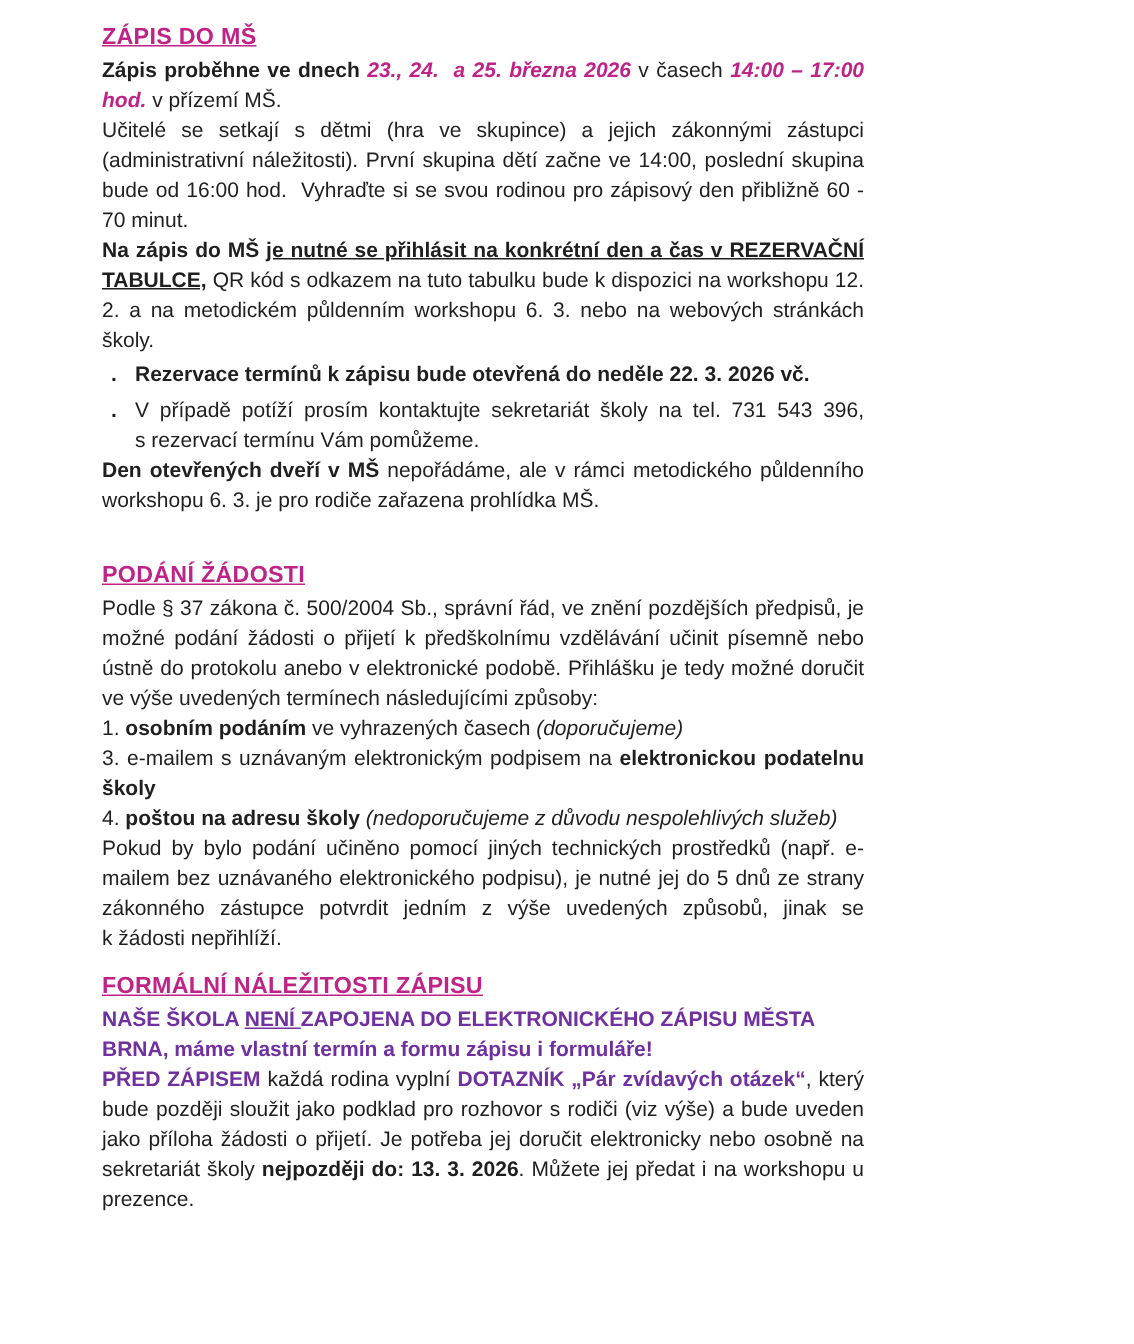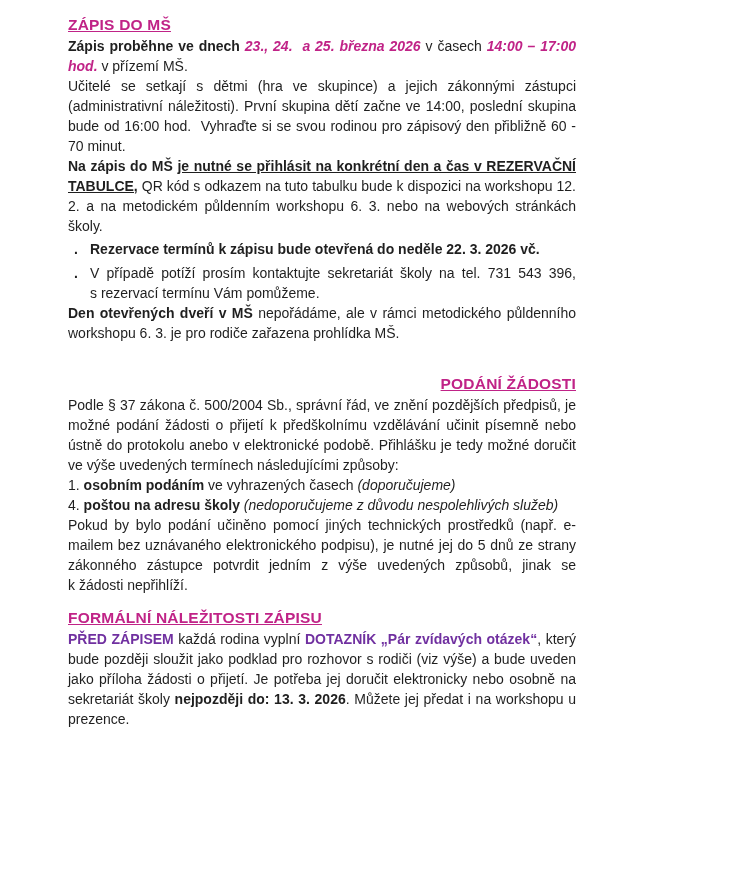--- a/index.html
+++ b/index.html
@@ -55,21 +55,21 @@
   .bullet .btext {
     flex: 1;
     text-align: justify;
   }
   .mt8  { margin-top: 8px; }
   .mt18 { margin-top: 18px; }
   .mt13 { margin-top: 13px; }
   .mt3  { margin-top: 3px; }
   .mt4  { margin-top: 4px; }
   .mt6  { margin-top: 6px; }
-  .mt30 { margin-top: 30px; text-align: right; }
+  .mt30 { margin-top: 30px; }
   .mt15 { margin-top: 15px; }
   .mt28 { margin-top: 12px; }
   .mt12 { margin-top: 12px; }
   .mt0  { margin-top: 0; }
 </style>
 </head>
 <body>
 
 <div class="page">
 
@@ -93,24 +93,26 @@
 
   <p class="para mt6"><span class="b">Den otevřených dveří v&nbsp;MŠ </span><span>nepořádáme, ale v&nbsp;rámci metodického půldenního workshopu 6. 3. je pro rodiče zařazena prohlídka MŠ.</span></p>
 
   <div class="h mt30">PODÁNÍ ŽÁDOSTI</div>
 
   <p class="para mt13"><span>Podle § 37 zákona č. 500/2004 Sb., správní řád, ve znění pozdějších předpisů, je možné podání žádosti o přijetí k&nbsp;předškolnímu vzdělávání učinit písemně nebo ústně do protokolu anebo v&nbsp;elektronické podobě. Přihlášku je tedy možné doručit ve výše uvedených termínech následujícími způsoby:</span></p>
 
   <p class="para mt15"><span>1. </span><span class="b">osobním podáním</span><span> ve vyhrazených časech </span><span class="i">(doporučujeme)</span></p>
 
 
+  <p class="para mt0"><span>3. e-mailem s&nbsp;uznávaným elektronickým podpisem na </span><span class="b">elektronickou podatelnu školy</span></p>
 
   <p class="para mt0"><span>4. </span><span class="b">poštou na adresu školy</span><span class="i"> (nedoporučujeme z&nbsp;důvodu nespolehlivých služeb)</span></p>
 
   <p class="para mt13"><span>Pokud by bylo podání učiněno pomocí jiných technických prostředků (např. e-mailem bez uznávaného elektronického podpisu), je nutné jej do 5 dnů ze strany zákonného zástupce potvrdit jedním z&nbsp;výše uvedených způsobů, jinak se k&nbsp;žádosti nepřihlíží.</span></p>
 
 
   <div class="h mt28">FORMÁLNÍ NÁLEŽITOSTI ZÁPISU</div>
 
+  <p class="para left mt13"><span class="b pu">NAŠE ŠKOLA </span><span class="b pu u">NENÍ </span><span class="b pu">ZAPOJENA DO ELEKTRONICKÉHO ZÁPISU MĚSTA BRNA, máme vlastní termín a formu zápisu i formuláře!</span></p>
 
   <p class="para mt12"><span class="b pu">PŘED ZÁPISEM </span><span>každá rodina vyplní </span><span class="b pu">DOTAZNÍK „Pár zvídavých otázek“</span><span>, který bude později sloužit jako podklad pro rozhovor s&nbsp;rodiči (viz výše) a bude uveden jako příloha žádosti o přijetí. Je potřeba jej doručit elektronicky nebo osobně na sekretariát školy </span><span class="b">nejpozději do: 13. 3. 2026</span><span>. Můžete jej předat i na workshopu u prezence.</span></p>
 
 </div>
 
 </body></html>

